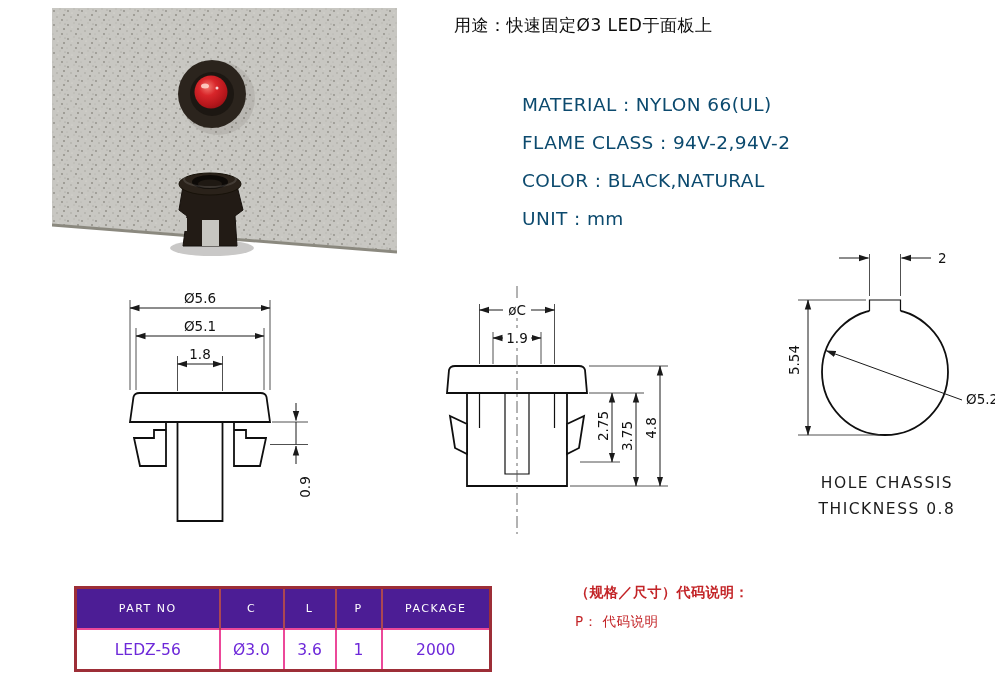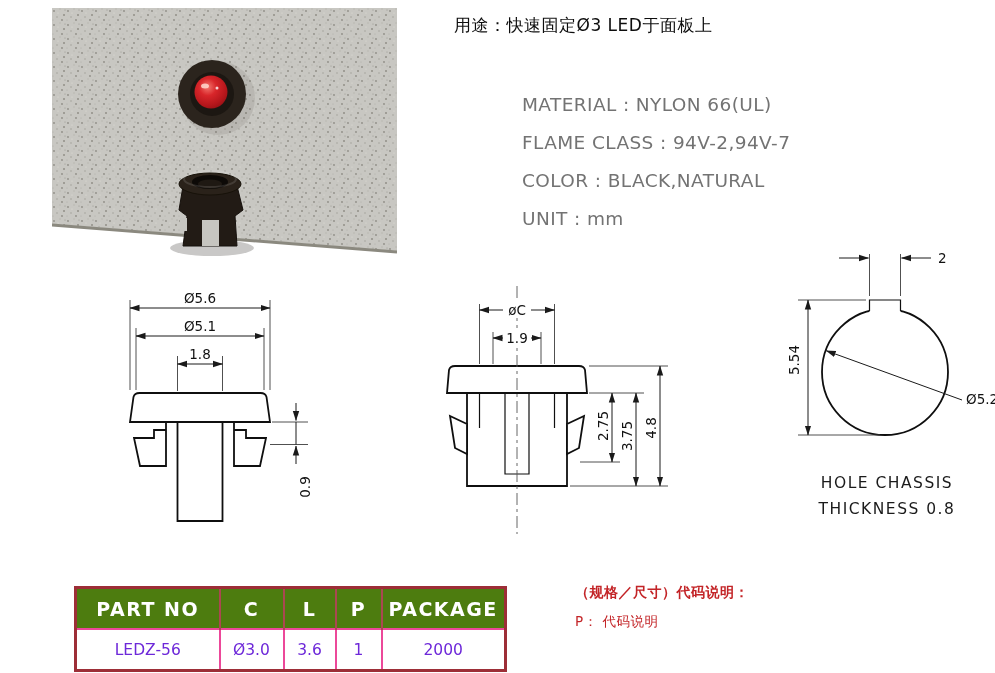--- a/index.html
+++ b/index.html
@@ -3,34 +3,34 @@
 <meta charset="utf-8">
 <style>
   html,body{margin:0;padding:0;background:#fff;}
   .page{position:relative;width:995px;height:673px;background:#fff;overflow:hidden;
         font-family:"DejaVu Sans","Liberation Sans",sans-serif;color:#111;margin-left:44px;}
   
   .photo{position:absolute;left:8px;top:8px;}
   
   .usage{position:absolute;left:410px;top:14px;font-size:17px;letter-spacing:.5px;color:#0d0d0d;}
   .specs{position:absolute;left:478px;top:86px;}
-  .spec-line{font-size:18.5px;line-height:38px;letter-spacing:.4px;color:#737373;}
+  .spec-line{font-size:18.5px;line-height:38px;letter-spacing:.4px;color:#0c4a6e;}
   
   .dwg{position:absolute;}
   g.part path, g.part polygon{stroke:#0f0f0f;stroke-width:1.8;fill:#fff;}
   .thin{stroke:#0f0f0f;stroke-width:1.2;fill:none;}
   g.ext line{stroke:#3c3c3c;stroke-width:.9;}
   g.dim line{stroke:#1a1a1a;stroke-width:1;}
   .cl{stroke:#555;stroke-width:.9;stroke-dasharray:12 4 3 4;fill:none;}
   text.dtxt{font-family:"DejaVu Sans",sans-serif;font-size:13.5px;fill:#111;}
   text.cap{font-family:"DejaVu Sans",sans-serif;font-size:15.5px;letter-spacing:1.5px;fill:#1b1b1b;}
   
   .parts{position:absolute;left:30px;top:586px;border-collapse:collapse;table-layout:fixed;
          border:3px solid #9d2e37;font-family:"DejaVu Sans",sans-serif;}
-  .parts th{background:#4d7c0f;color:#fff;font-weight:700;font-size:19px;letter-spacing:1.5px;
+  .parts th{background:#4c1d95;color:#fff;font-weight:400;font-size:11px;letter-spacing:1.5px;
             height:39px;padding:0 6px;border-right:2px solid #ab4751;}
   .parts th:last-child{border-right:none;}
   .parts td{background:#fff;color:#6d28d9;font-size:15.5px;font-weight:500;text-align:center;
             height:37px;border:2px solid #ec4899;}
   
   .notes{position:absolute;left:531px;top:584px;color:#c32427;}
   .note-title{font-size:14px;font-weight:700;margin-bottom:11px;letter-spacing:.5px;}
   .note-line{font-size:13.5px;margin-bottom:10px;letter-spacing:.5px;}
 </style>
 </head>
@@ -79,21 +79,21 @@
       <ellipse cx="158" cy="171" rx="26" ry="8" fill="none" stroke="rgba(255,255,255,0.12)" stroke-width="2"></ellipse>
       <rect x="150" y="212" width="17" height="26" fill="#c6c5c0"></rect>
       <rect x="128" y="210" width="7" height="13" fill="#c6c5c0"></rect>
     </g>
   </svg>
 
   <div class="usage">用途：快速固定Ø3 LED于面板上</div>
 
   <div class="specs">
     <div class="spec-line">MATERIAL : NYLON 66(UL)</div>
-    <div class="spec-line">FLAME CLASS : 94V-2,94V-7</div>
+    <div class="spec-line">FLAME CLASS : 94V-2,94V-2</div>
     <div class="spec-line">COLOR : BLACK,NATURAL</div>
     <div class="spec-line">UNIT : mm</div>
   </div>
 
   <svg class="dwg" style="left:76px;top:290px" width="210" height="260" viewBox="0 0 210 260">
     <defs>
       <marker id="a1" viewBox="0 0 10 8" refX="9.5" refY="4" markerWidth="10" markerHeight="8" orient="auto-start-reverse">
           <path d="M0,0.8 L10,4 L0,7.2 Z" fill="#1a1a1a"></path>
         </marker>
     </defs>

